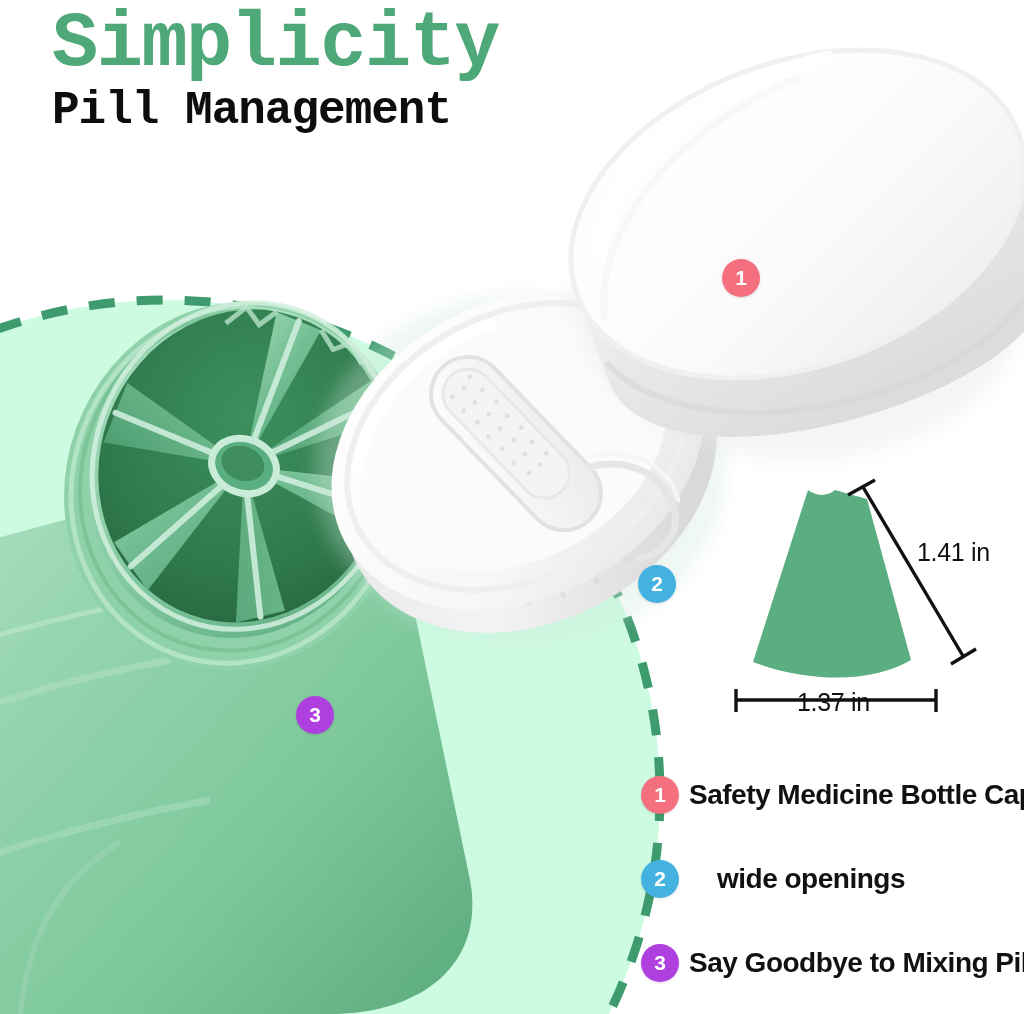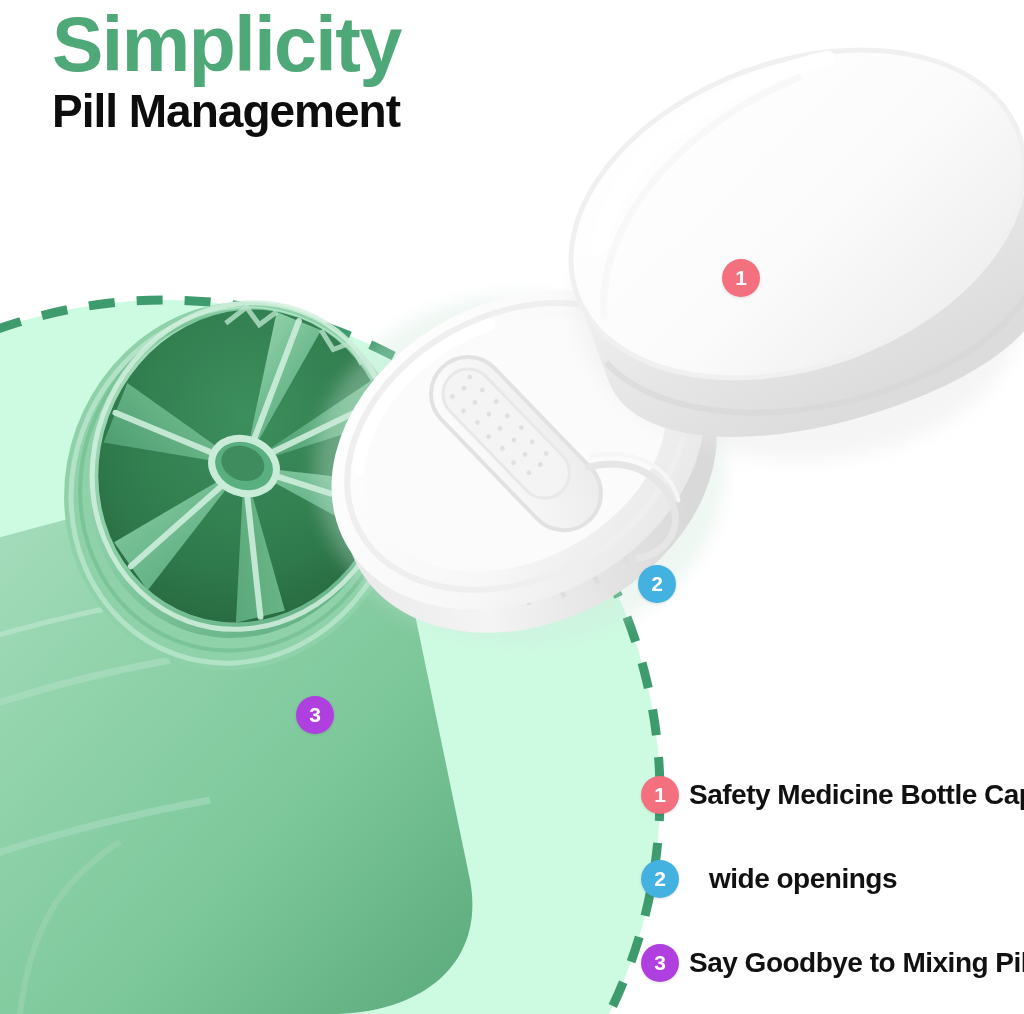--- a/index.html
+++ b/index.html
@@ -39,20 +39,21 @@
     z-index: 2;
     pointer-events: none;
   }
 
   
   .headline {
     position: absolute;
     left: 52px;
     top: 8px;
     z-index: 30;
+    font-family: Liberation Mono, monospace;
   }
   .headline .line1 {
     font-size: 77px;
     font-weight: bold;
     color: #4fa877;
     letter-spacing: -1.5px;
     line-height: 0.96;
     margin: 0;
     white-space: nowrap;
   }
@@ -115,21 +116,21 @@
     flex: 0 0 auto;
   }
   .legend-label {
     font-size: 28px;
     font-weight: bold;
     color: #111111;
     letter-spacing: -0.5px;
     white-space: nowrap;
     margin-left: 10px;
   }
-  .legend-row.indent .legend-label { margin-left: 30px; }
+  .legend-row.indent .legend-label { margin-left: 38px; }
 
   
   .dim-diagram {
     position: absolute;
     left: 715px;
     top: 470px;
     width: 309px;
     height: 265px;
     z-index: 35;
   }
@@ -359,20 +360,43 @@
   </div>
 
   <div class="badge badge-on-art" style="left:638px; top:565px; background:#44b2e0;">
     <span>2</span>
   </div>
 
   <div class="badge badge-on-art" style="left:296px; top:696px; background:#b03fe0;">
     <span>3</span>
   </div>
 
+  <div class="dim-diagram">
+    <svg viewBox="0 0 309 265" width="309" height="265">
+
+      <path d="M 93,20 C 100,26 112,27 120,20
+               L 152,29 L 196,190
+               C 160,212 96,214 38,192
+               L 93,20 Z" fill="#5bae7f"></path>
+
+      <g stroke="#111111" stroke-width="3.4" fill="none">
+        <line x1="148" y1="17" x2="248" y2="186"></line>
+        <line x1="133" y1="25" x2="160" y2="10"></line>
+        <line x1="236" y1="194" x2="261" y2="179"></line>
+      </g>
+
+      <g stroke="#111111" stroke-width="3.4" fill="none">
+        <line x1="21" y1="230" x2="221" y2="230"></line>
+        <line x1="21" y1="219" x2="21" y2="242"></line>
+        <line x1="221" y1="219" x2="221" y2="242"></line>
+      </g>
+    </svg>
+    <div class="dim-text slant">1.41 in</div>
+    <div class="dim-text width">1.37 in</div>
+  </div>
 
   <div class="legend">
 
     <div class="legend-row">
       <div class="badge badge-legend" style="background:#f4707e;">
         <span>1</span>
       </div>
       <div class="legend-label">Safety Medicine Bottle Caps</div>
     </div>
 

